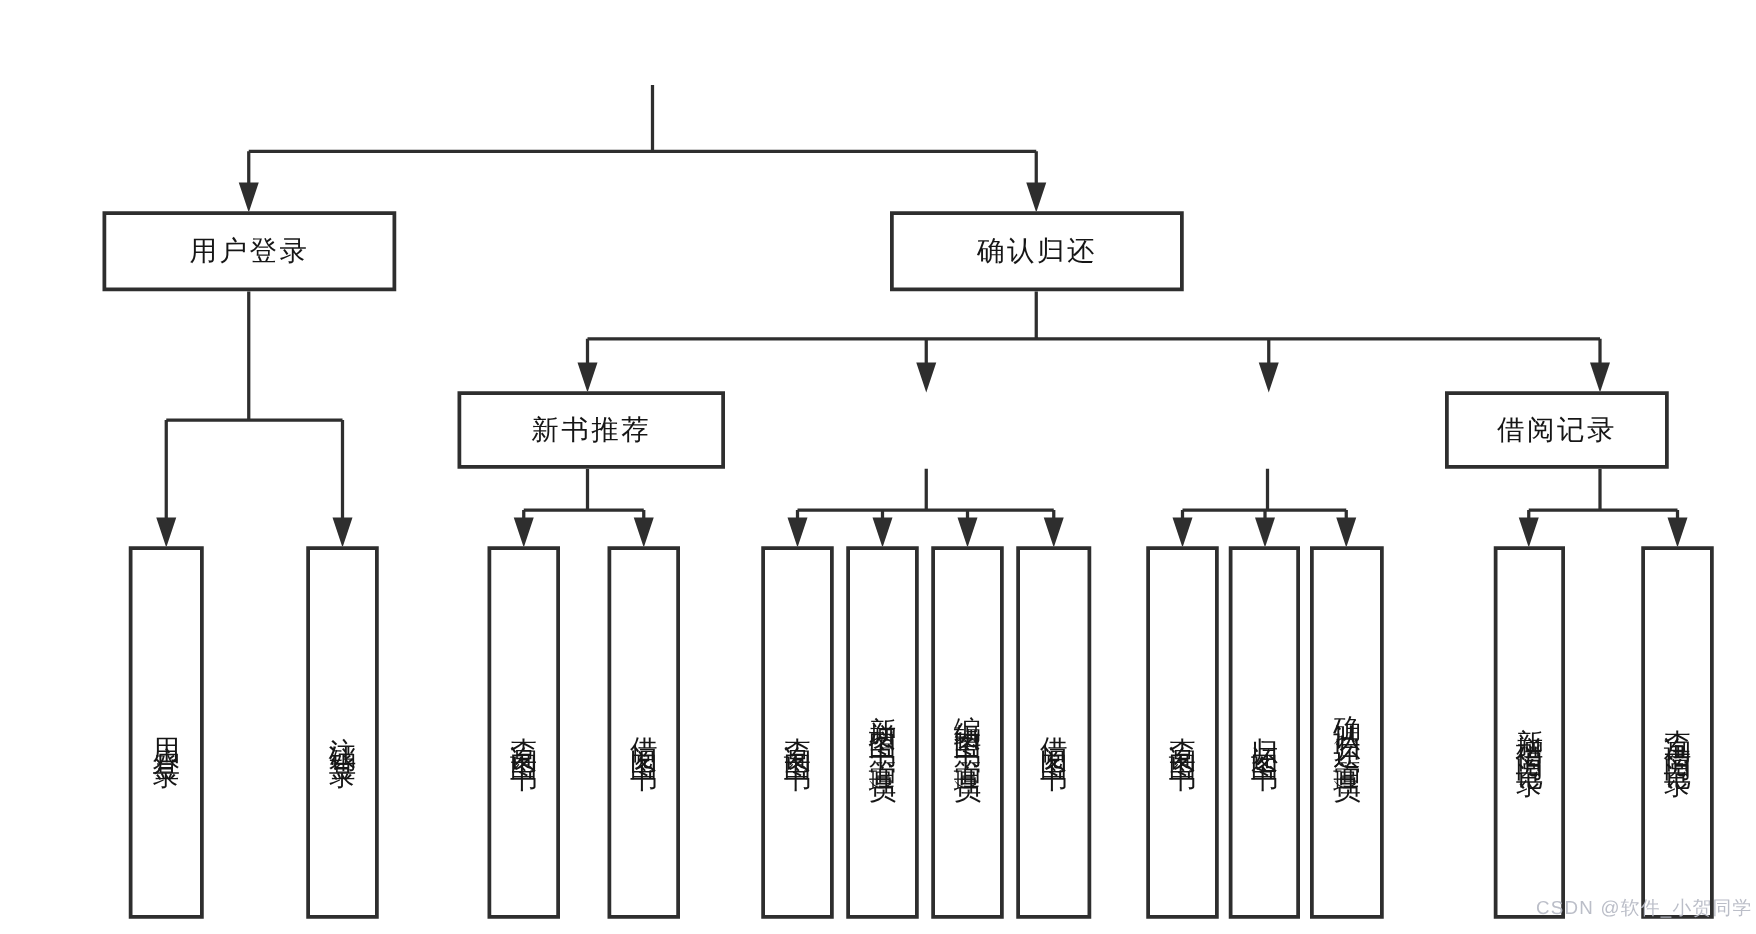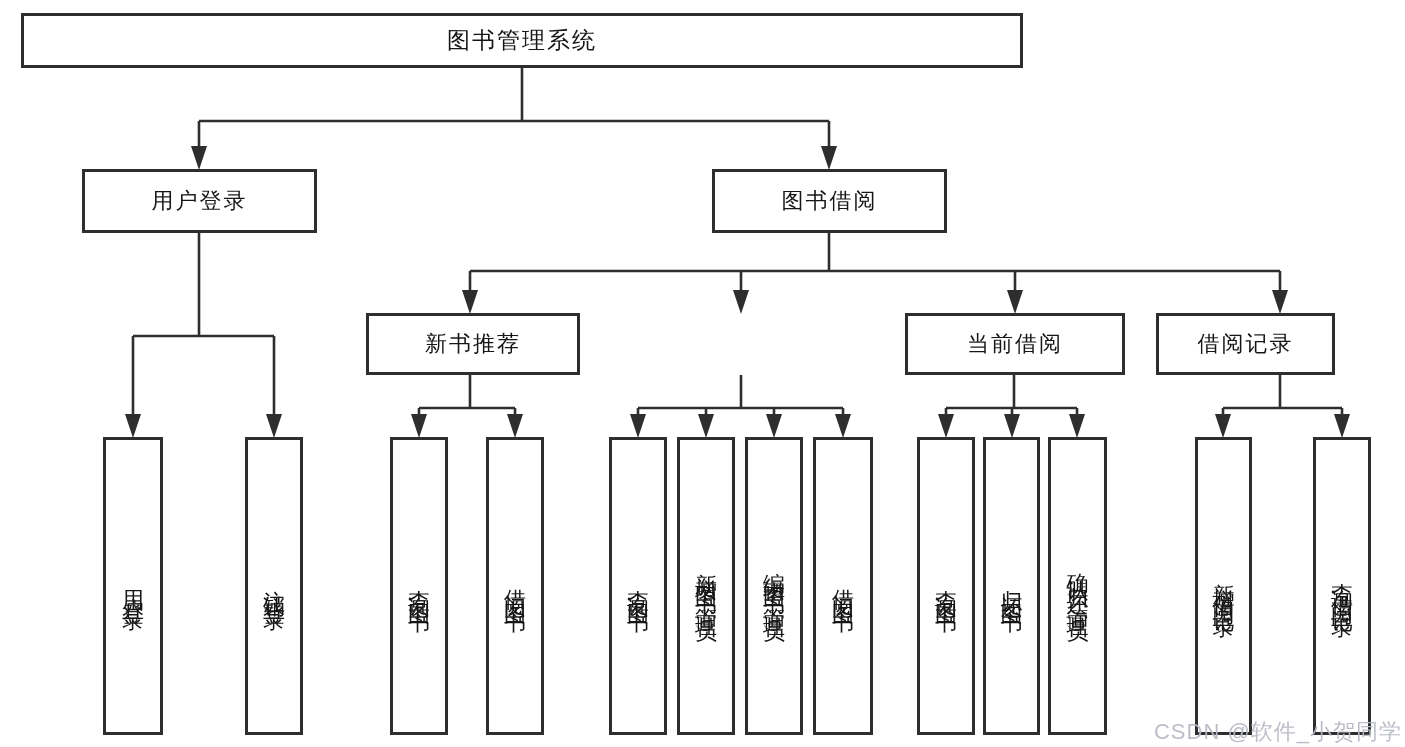--- a/index.html
+++ b/index.html
@@ -42,21 +42,21 @@
     writing-mode: vertical-rl;
     font-size: 22px;
     letter-spacing: 7px;
     line-height: 1;
     white-space: nowrap;
   }
   .watermark {
     position: absolute;
     top: 717px;
     right: 3px;
-    font-size: 22px;
+    font-size: 15px;
     letter-spacing: 1px;
     color: rgba(183, 187, 197, 0.95);
     z-index: 10;
     white-space: nowrap;
   }
 </style>
 </head>
 <body>
 
 <div class="canvas">
@@ -87,36 +87,30 @@
       <polygon points="766,414 782,414 774,438"></polygon>
       <polygon points="835,414 851,414 843,438"></polygon>
       <polygon points="938,414 954,414 946,438"></polygon>
       <polygon points="1004,414 1020,414 1012,438"></polygon>
       <polygon points="1069,414 1085,414 1077,438"></polygon>
       <polygon points="1215,414 1231,414 1223,438"></polygon>
       <polygon points="1334,414 1350,414 1342,438"></polygon>
     </g>
   </svg>
 
-  <div class="node h root" style="left:21px; top:13px; width:1002px; height:55px">
-    <span>图书管理系统</span>
-  </div>
 
   <div class="node h" style="left:82px; top:169px; width:235px; height:64px">
     <span>用户登录</span>
   </div>
   <div class="node h" style="left:712px; top:169px; width:235px; height:64px">
-    <span>图书借阅</span>
+    <span>确认归还</span>
   </div>
 
   <div class="node h" style="left:366px; top:313px; width:214px; height:62px">
     <span>新书推荐</span>
-  </div>
-  <div class="node h" style="left:905px; top:313px; width:220px; height:62px">
-    <span>当前借阅</span>
   </div>
   <div class="node h" style="left:1156px; top:313px; width:179px; height:62px">
     <span>借阅记录</span>
   </div>
 
   <div class="node v" style="left:103px; top:437px; width:60px; height:298px">
     <span>用户登录</span>
   </div>
   <div class="node v" style="left:245px; top:437px; width:58px; height:298px">
     <span>注销登录</span>

